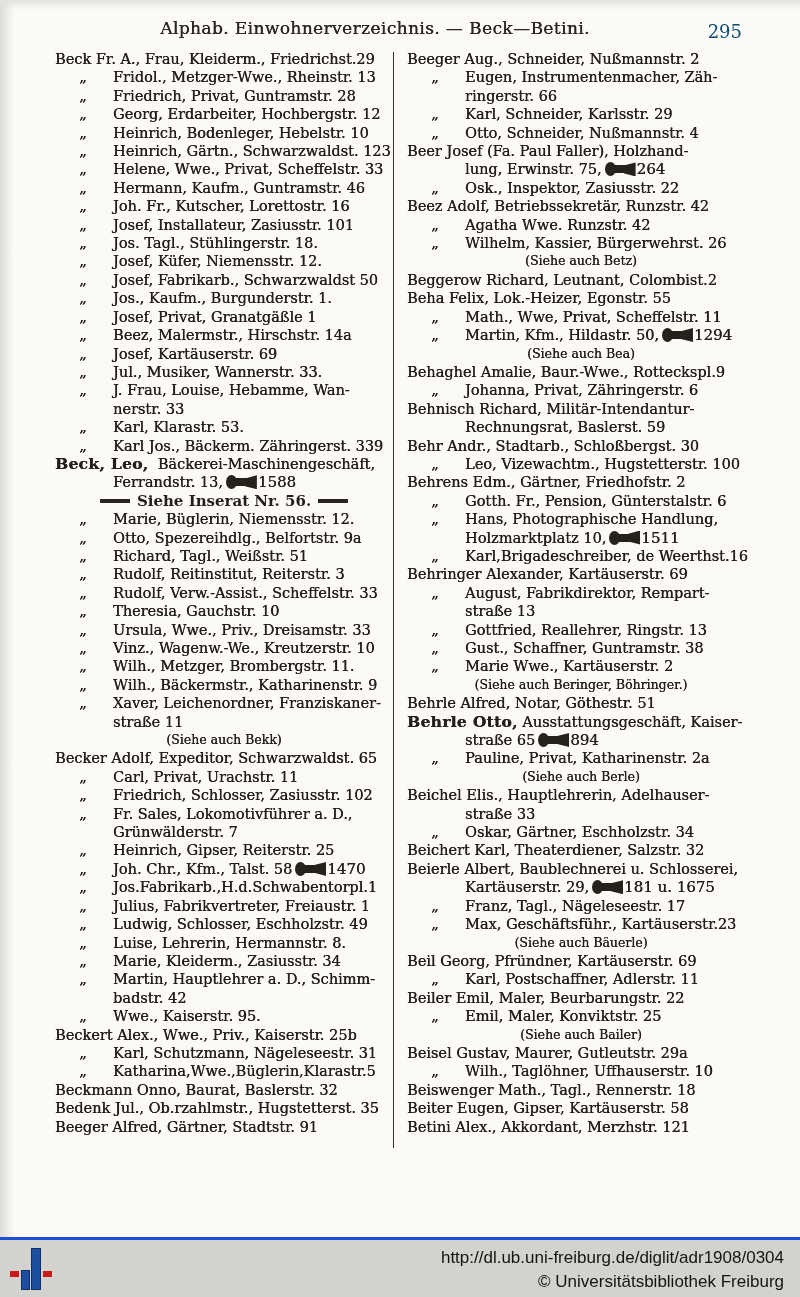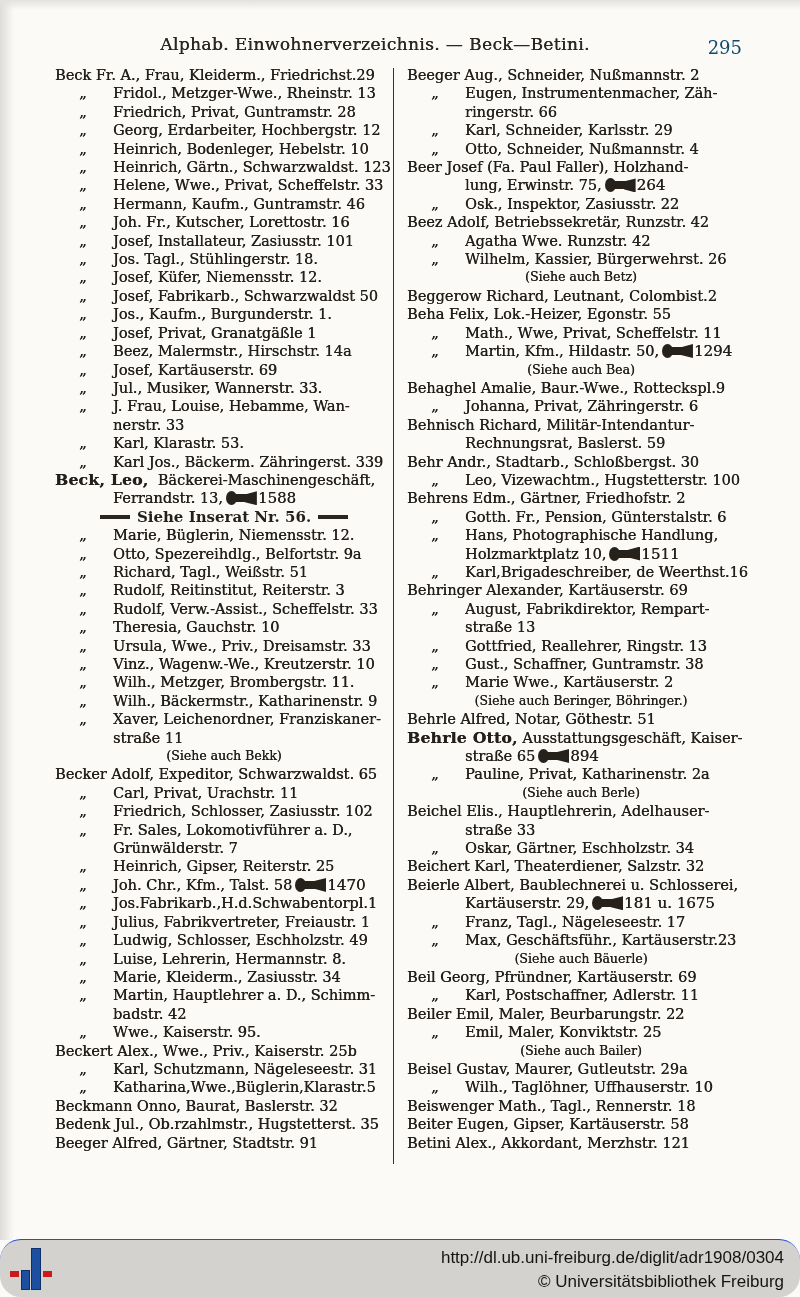--- a/index.html
+++ b/index.html
@@ -9,21 +9,21 @@
     font-family:"DejaVu Serif", serif;
     color:#241f1a;
   }
   .page{position:absolute;inset:0;}
   
   .edge-left{position:absolute;left:0;top:0;bottom:57px;width:14px;
     background:linear-gradient(to right,#dddcd8,rgba(251,250,247,0));}
   .edge-top{position:absolute;left:0;top:0;right:0;height:10px;
     background:linear-gradient(to bottom,#e3e2de,rgba(251,250,247,0));}
 
-  .header{position:relative;margin-top:34px;height:26px;}
+  .header{position:relative;margin-top:18px;height:26px;}
   .title{margin-left:55px;width:640px;text-align:center;
     font-size:17px;letter-spacing:.4px;color:#2b2620;
     text-shadow:.3px 0 0 currentColor;}
   .pagenum{position:absolute;right:58px;top:3px;font-size:18px;color:#0c4a6e;}
 
   .cols{display:flex;margin:6px 0 0 55px;width:700px;}
   .col{font-size:14.5px;line-height:18.4px;}
   .col-left{width:338px;}
   .divider{width:1px;height:1096px;background:#35302a;margin-top:2px;}
   .col-right{flex:1;padding-left:13px;}
@@ -43,21 +43,21 @@
 
   .phone-icon{position:relative;display:inline-block;width:22px;height:8px;
     background:#27211b;border-radius:3px;vertical-align:middle;margin:0 6px 2px 7px;}
   .phone-icon::before{content:"";position:absolute;left:-4px;top:-3px;width:11px;height:14px;
     background:#27211b;border-radius:50%;}
   .phone-icon::after{content:"";position:absolute;right:-5px;top:-3px;width:12px;height:14px;
     background:#27211b;clip-path:polygon(100% 0,100% 100%,0 78%,0 22%);}
   .pnum{font-size:15px;}
 
   .footer{position:absolute;left:0;right:0;bottom:0;height:57px;
-    background:#d3d2cf;border-top:1px solid #1d4ed8;border-radius:21px;}
+    background:#d3d2cf;border-top:3px solid #1d4ed8;}
   .logo{position:absolute;left:10px;top:8px;width:48px;height:42px;}
   .logo .dash-red{position:absolute;width:9px;height:6px;background:#cc1a1a;top:23px;}
   .logo .d1{left:0;}
   .logo .d2{left:33px;}
   .logo .bar-blue{position:absolute;background:#1d4fa1;border:1.5px solid #0e2f6b;box-sizing:border-box;}
   .logo .b-short{left:11px;top:22px;width:9px;height:20px;}
   .logo .b-tall{left:21px;top:0;width:10px;height:42px;}
   .footer-text{position:absolute;right:16px;top:6px;text-align:right;
     font-family:"Liberation Sans", sans-serif;font-size:17px;line-height:24px;color:#141414;}
 </style>

